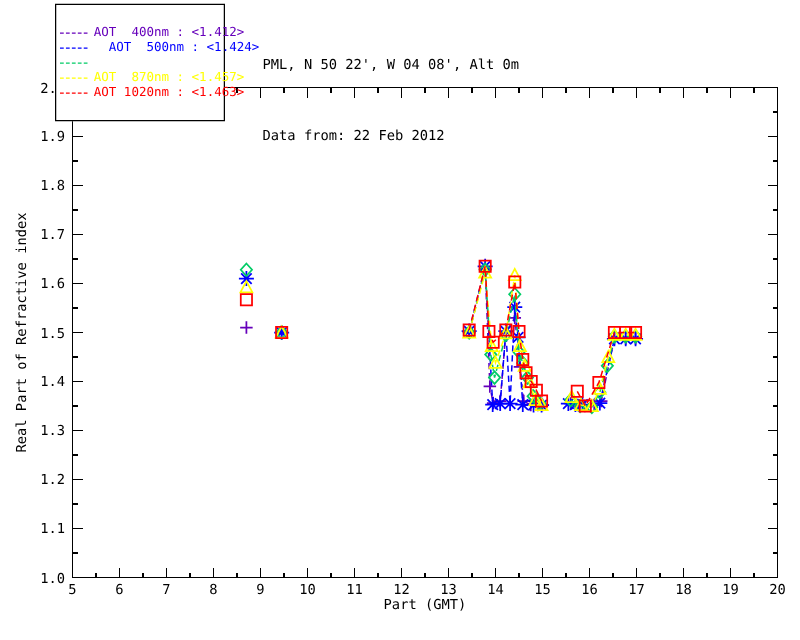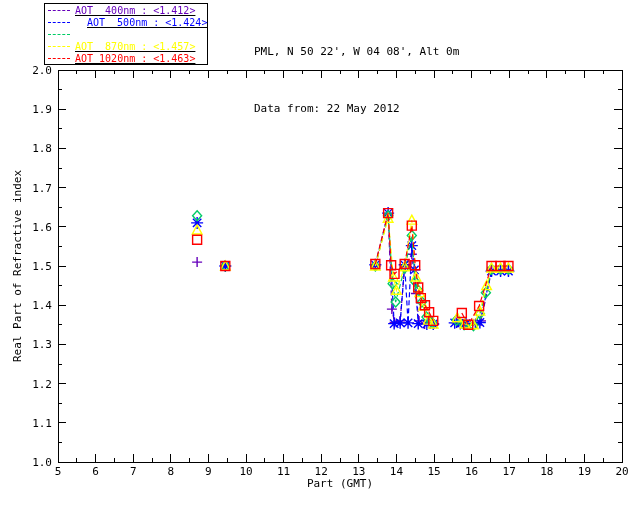--- a/index.html
+++ b/index.html
@@ -2,26 +2,26 @@
 <html><head>
 <meta charset="utf-8">
 <style>
   html,body{margin:0;padding:0;background:#ffffff;}
   #fig{
     position:relative;width:640px;height:512px;background:#ffffff;
     font-family:"DejaVu Sans Mono", monospace;color:#000;overflow:hidden;
   }
   #plot-svg{position:absolute;left:0;top:0;}
   #legend{
-    position:absolute;left:44px;top:3px;width:164px;
-    border:1px solid #000;background:#fff;padding:0 3px;box-sizing:border-box;text-decoration:underline;
+    position:absolute;left:44px;top:3px;width:136px;
+    border:1px solid #000;background:#fff;padding:16px 3px;box-sizing:border-box;
   }
   .legend-row{display:flex;align-items:center;height:12px;font-size:10px;white-space:pre;}
   .legend-dash{width:22px;height:0;border-top:1px dashed;margin-right:5px;flex:0 0 auto;}
-  #header{position:absolute;left:210px;top:4px;font-size:11px;line-height:19px;white-space:pre;margin-left:44px;}
+  #header{position:absolute;left:210px;top:4px;font-size:11px;line-height:19px;white-space:pre;}
   #x-title{position:absolute;left:58px;top:477px;width:564px;text-align:center;font-size:11px;}
   #y-title{
     position:absolute;left:17px;top:266px;font-size:11px;white-space:nowrap;
     transform:translate(-50%,-50%) rotate(-90deg);
   }
 </style>
 </head>
 <body>
 
 <div id="fig">
@@ -291,18 +291,18 @@
   <div id="legend">
       <div class="legend-row"><span class="legend-dash" style="border-top-color: rgb(102, 0, 187);"></span><span style="color: rgb(102, 0, 187);">AOT  400nm : &lt;1.412&gt;</span></div>
       <div class="legend-row"><span class="legend-dash" style="border-top-color: rgb(0, 0, 255);"></span><span style="color: rgb(0, 0, 255); margin-left: 12px;">AOT  500nm : &lt;1.424&gt;</span></div>
       <div class="legend-row"><span class="legend-dash" style="border-top-color: rgb(0, 204, 102);"></span></div>
       <div class="legend-row"><span class="legend-dash" style="border-top-color: rgb(255, 255, 0);"></span><span style="color: rgb(255, 255, 0); text-align: right;">AOT  870nm : &lt;1.457&gt;</span></div>
       <div class="legend-row"><span class="legend-dash" style="border-top-color: rgb(255, 0, 0);"></span><span style="color: rgb(255, 0, 0);">AOT 1020nm : &lt;1.463&gt;</span></div>
     </div>
 
   <div id="header">
     <div>PML, N 50 22', W 04 08', Alt 0m</div>
-    <div>Data from: 22 May 2012</div>
+    <div>Data from: 22 Feb 2012</div>
   </div>
 
   <div id="x-title">Part (GMT)</div>
   <div id="y-title">Real Part of Refractive index</div>
 </div>
 
 </body></html>

